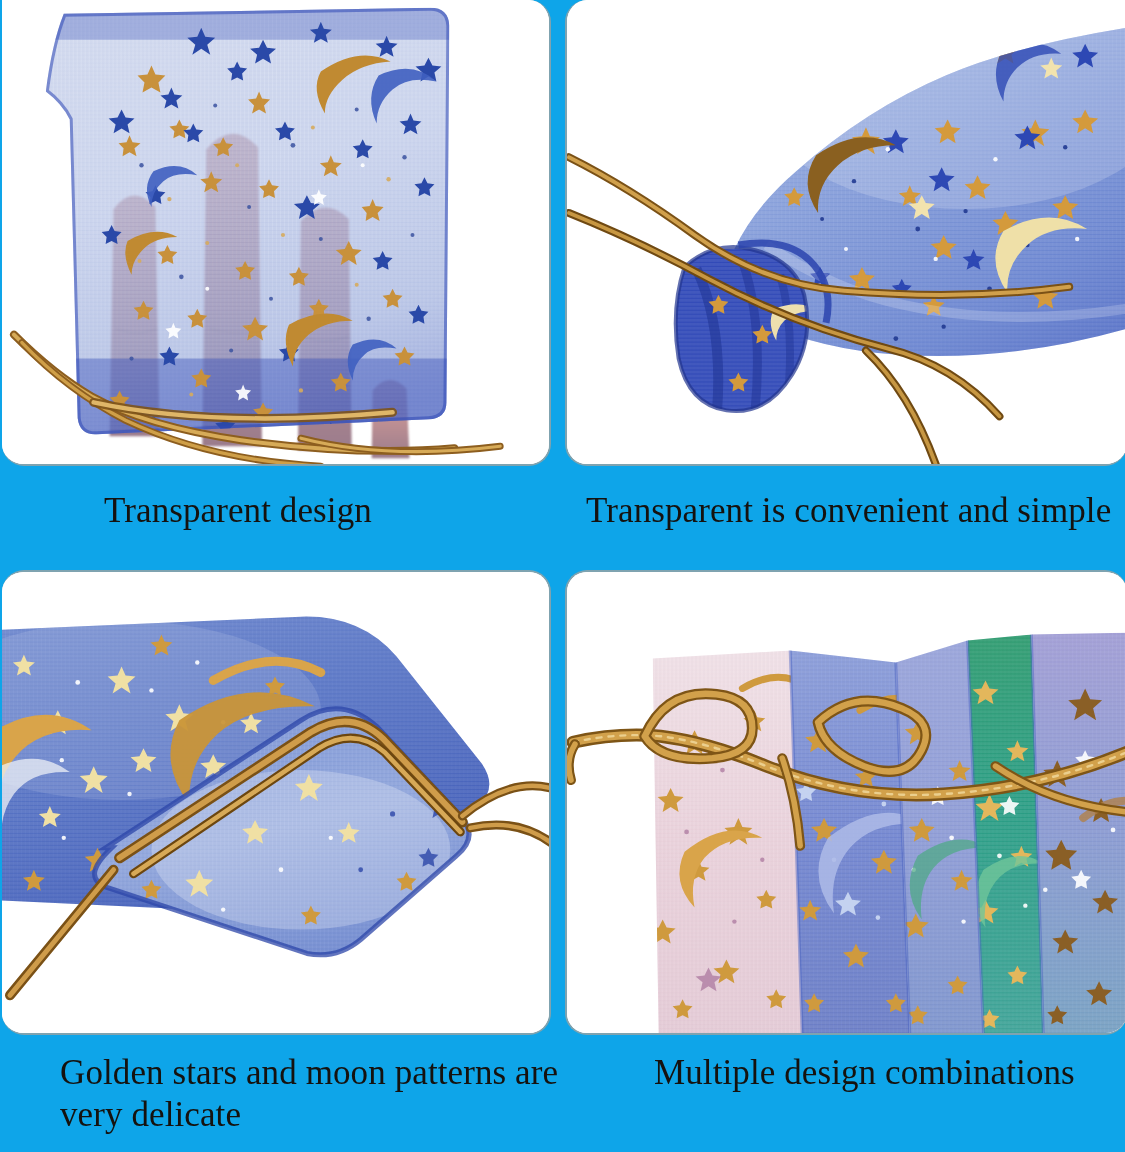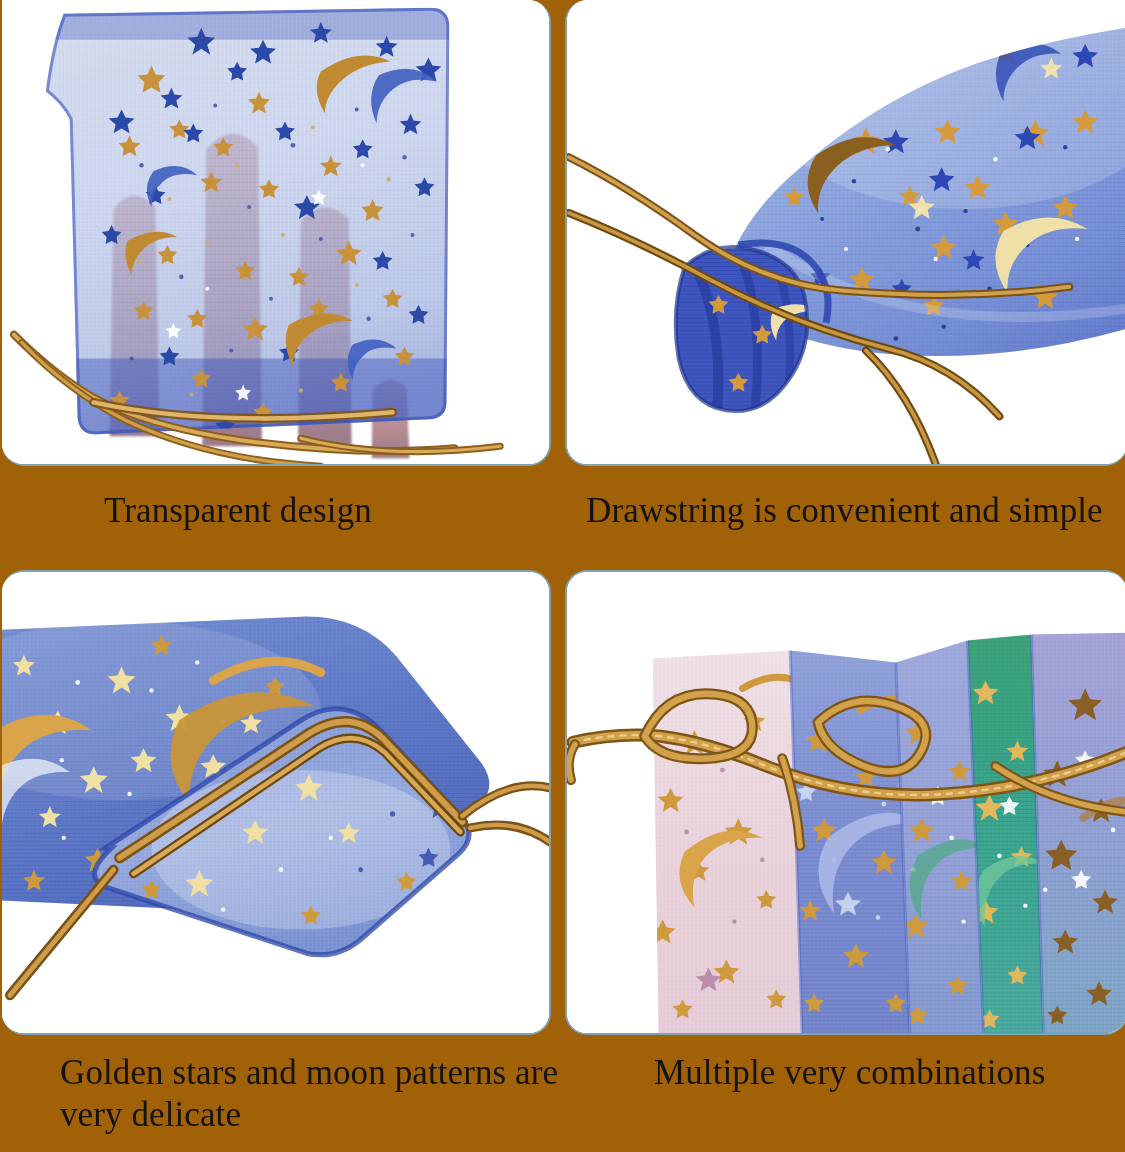--- a/index.html
+++ b/index.html
@@ -5,21 +5,21 @@
   html,body{margin:0;padding:0;}
   body{
     width:1125px;height:1152px;
     background:#ffffff;
     font-family:"Liberation Serif","DejaVu Serif",serif;
     overflow:hidden;
   }
   .collage{
     position:relative;
     width:1125px;height:1152px;
-    background:#a16207;
+    background:#0ea5e9;
   }
   
   .panel{
     position:absolute;
     background:#ffffff;
     border:2px solid #7FA3B0;
     border-radius:22px;
     overflow:hidden;
     box-sizing:border-box;
   }
@@ -652,18 +652,18 @@
         <path d="M430 196 q56 38 132 46" stroke="#d2a14b" stroke-width="5.6"></path>
 
         <path d="M8 174 q-10 16 -4 36" stroke="#7e5516" stroke-width="10"></path>
         <path d="M8 174 q-10 16 -4 36" stroke="#d2a14b" stroke-width="5.6"></path>
       </g>
     </svg>
 
   </div>
 
   <div class="caption" id="caption-1">Transparent design</div>
-  <div class="caption" id="caption-2">Drawstring is convenient and simple</div>
+  <div class="caption" id="caption-2">Transparent is convenient and simple</div>
   <div class="caption" id="caption-3">Golden stars and moon patterns are
 very delicate</div>
-  <div class="caption" id="caption-4">Multiple very combinations</div>
+  <div class="caption" id="caption-4">Multiple design combinations</div>
 
 </div>
 
 </body></html>

